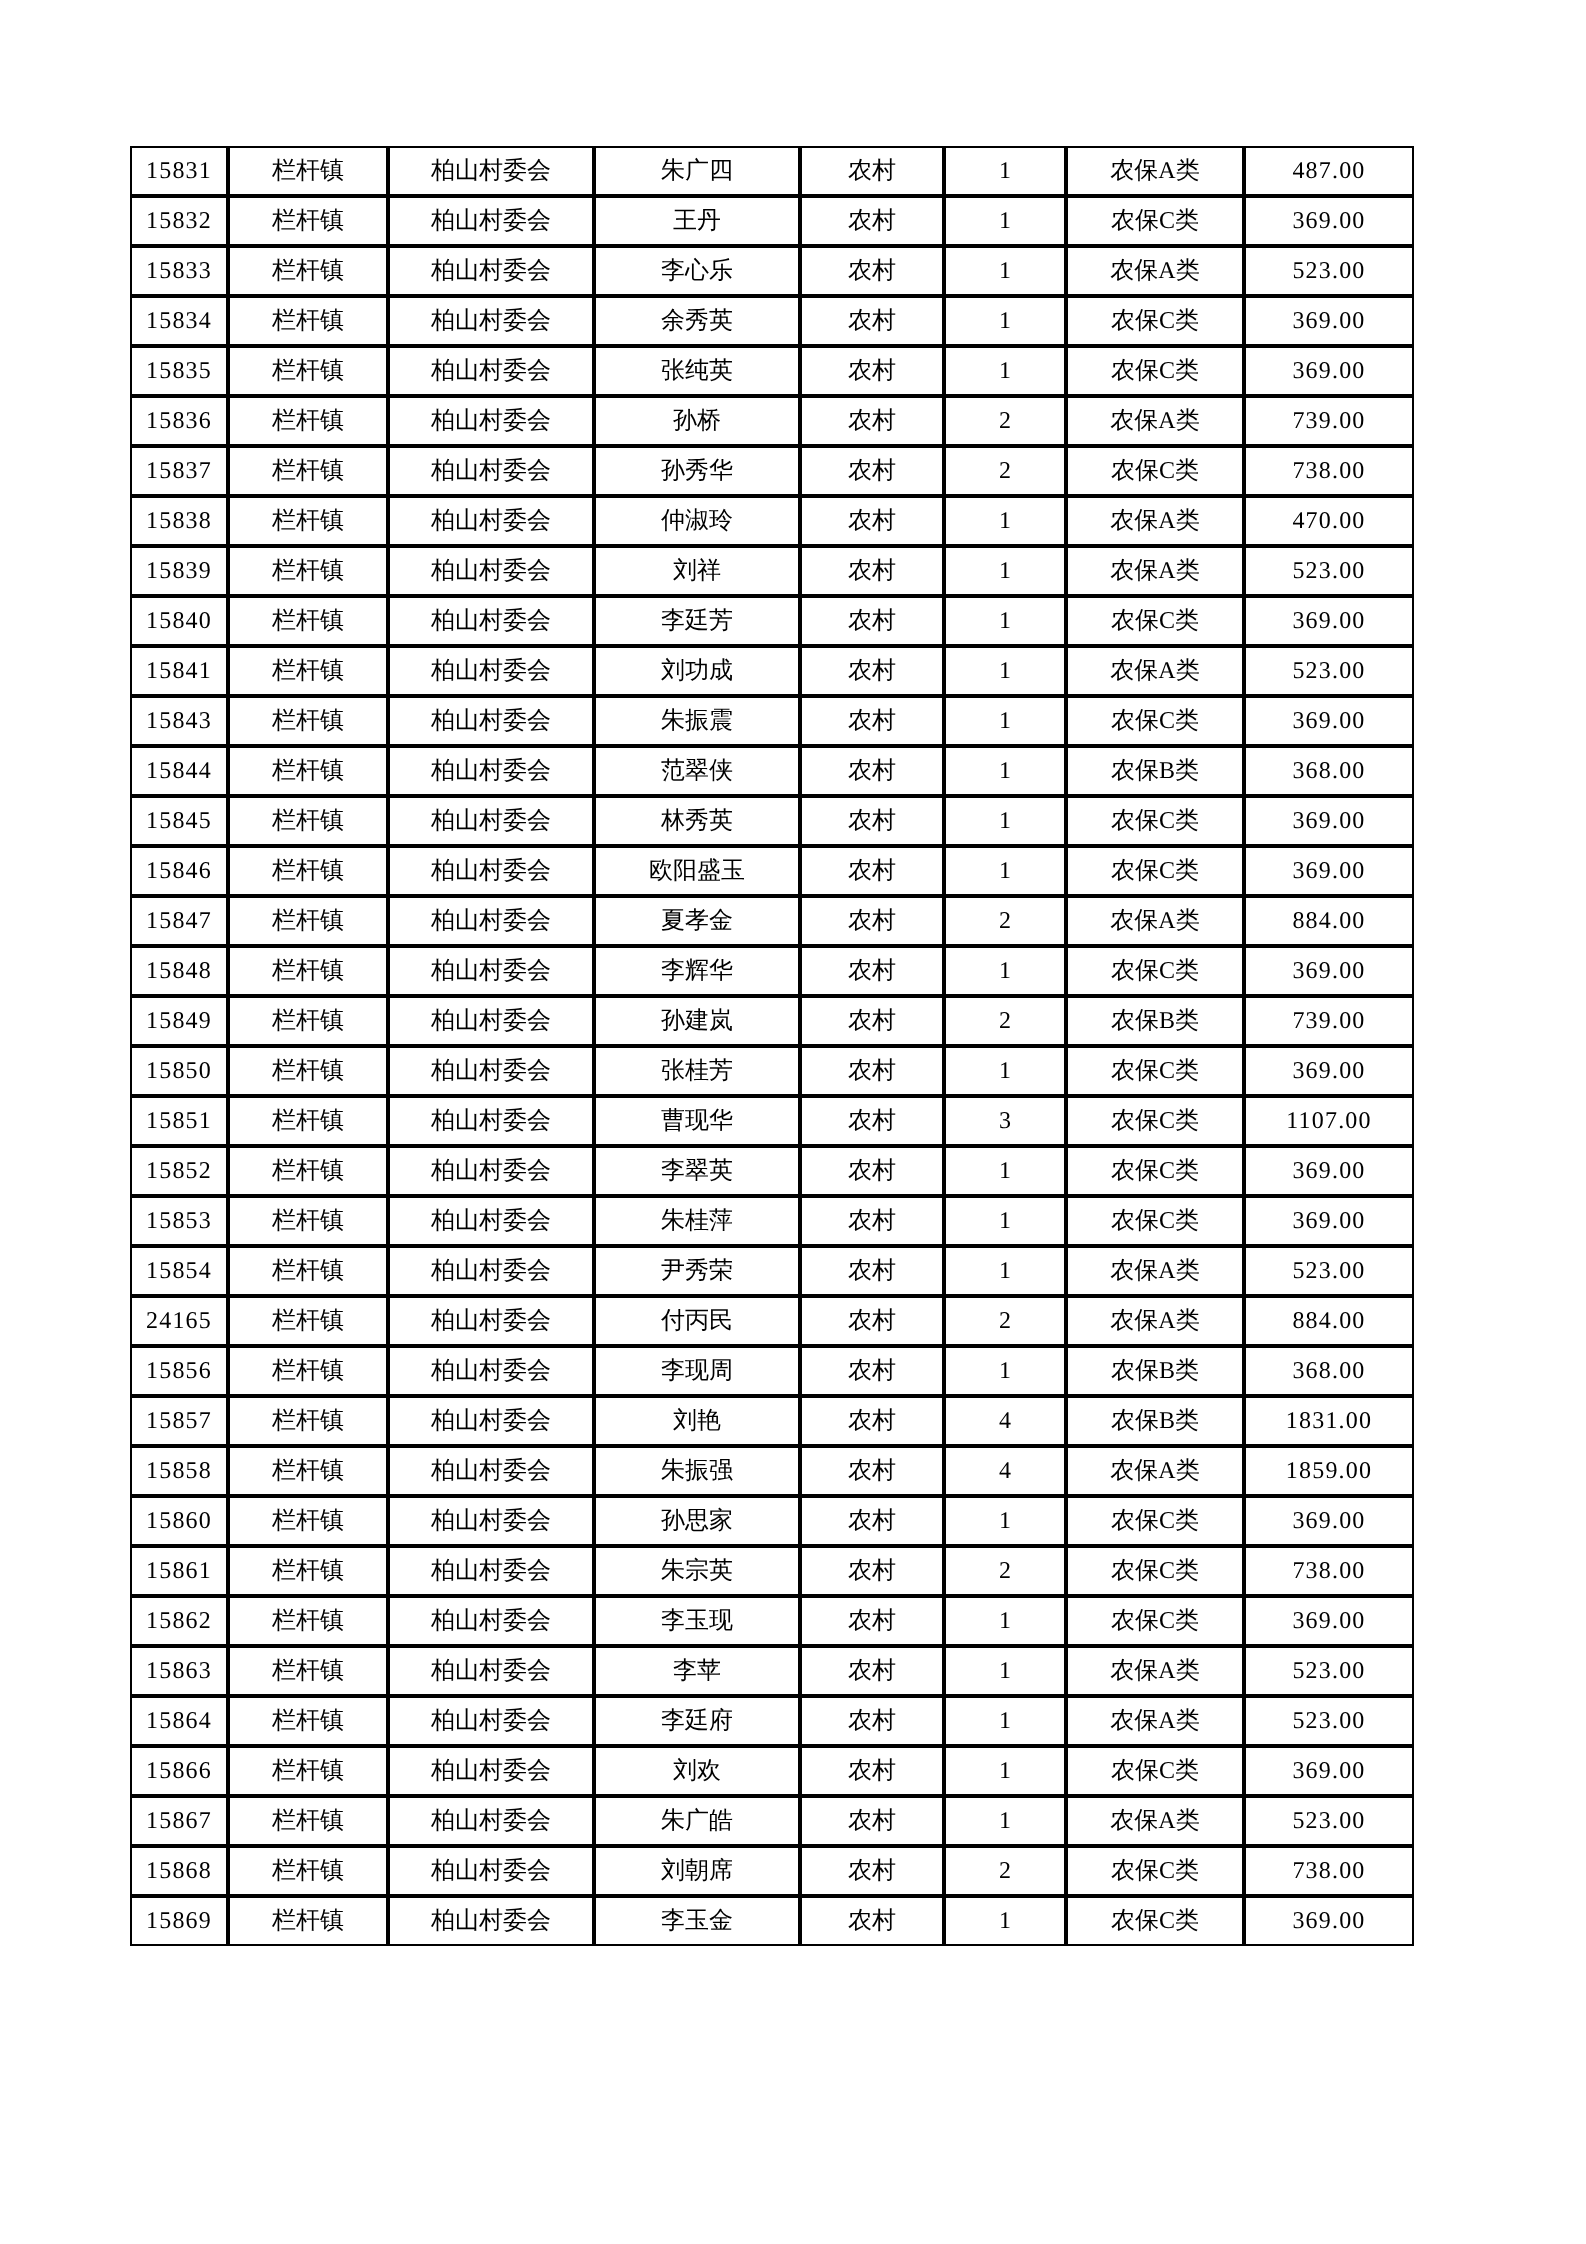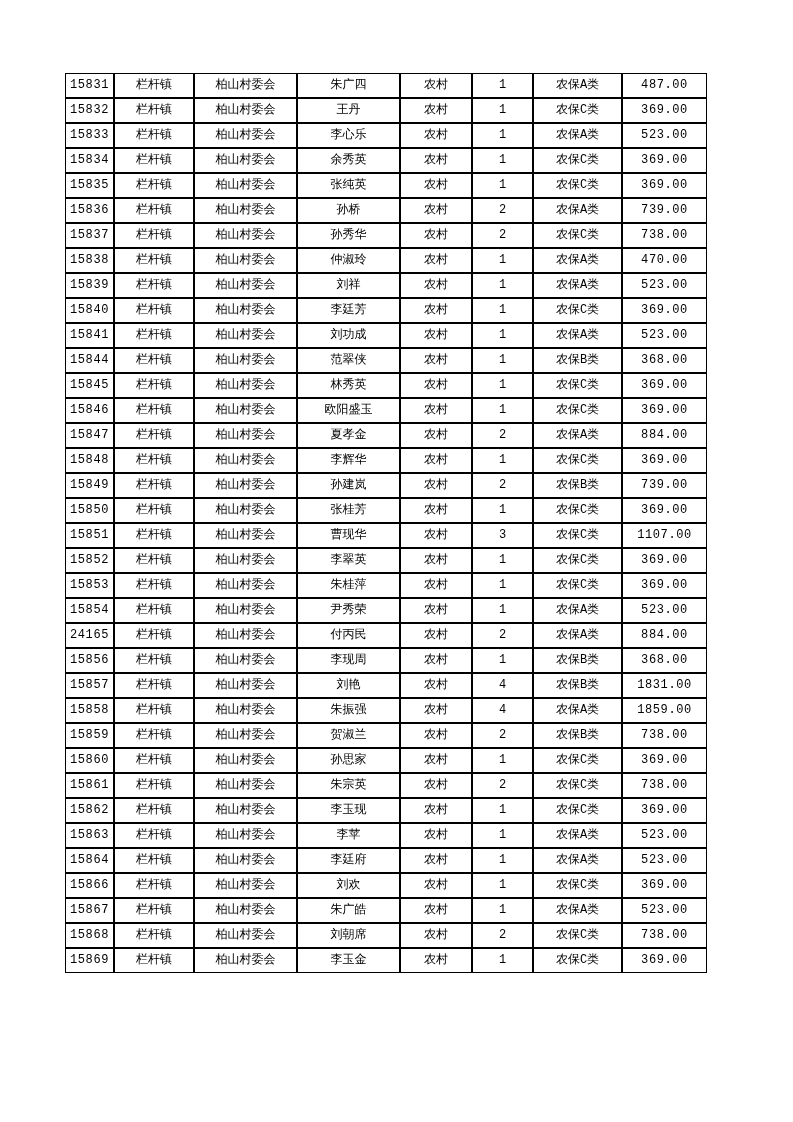--- a/index.html
+++ b/index.html
@@ -17,21 +17,20 @@
     color: #000000;
   }
   table.records {
     position: absolute;
     left: 65px;
     top: 73px;
     width: 642px;
     table-layout: fixed;
     border-collapse: separate;
     border-spacing: 0;
-    font-family: Liberation Mono, monospace;
   }
   table.records td {
     box-sizing: border-box;
     border: 1px solid #000000;
     height: 25px;
     padding: 0 2px;
     text-align: center;
     vertical-align: middle;
     font-size: 12px;
     line-height: 23px;
@@ -163,20 +162,30 @@
           <td class="num">15841</td>
           <td>栏杆镇</td>
           <td>柏山村委会</td>
           <td>刘功成</td>
           <td>农村</td>
           <td>1</td>
           <td>农保A类</td>
           <td class="num">523.00</td>
         </tr>
         <tr>
+          <td class="num">15843</td>
+          <td>栏杆镇</td>
+          <td>柏山村委会</td>
+          <td>朱振震</td>
+          <td>农村</td>
+          <td>1</td>
+          <td>农保C类</td>
+          <td class="num">369.00</td>
+        </tr>
+        <tr>
           <td class="num">15844</td>
           <td>栏杆镇</td>
           <td>柏山村委会</td>
           <td>范翠侠</td>
           <td>农村</td>
           <td>1</td>
           <td>农保B类</td>
           <td class="num">368.00</td>
         </tr>
         <tr>
@@ -311,30 +320,20 @@
         </tr>
         <tr>
           <td class="num">15858</td>
           <td>栏杆镇</td>
           <td>柏山村委会</td>
           <td>朱振强</td>
           <td>农村</td>
           <td>4</td>
           <td>农保A类</td>
           <td class="num">1859.00</td>
-        </tr>
-        <tr>
-          <td class="num">15859</td>
-          <td>栏杆镇</td>
-          <td>柏山村委会</td>
-          <td>贺淑兰</td>
-          <td>农村</td>
-          <td>2</td>
-          <td>农保B类</td>
-          <td class="num">738.00</td>
         </tr>
         <tr>
           <td class="num">15860</td>
           <td>栏杆镇</td>
           <td>柏山村委会</td>
           <td>孙思家</td>
           <td>农村</td>
           <td>1</td>
           <td>农保C类</td>
           <td class="num">369.00</td>

